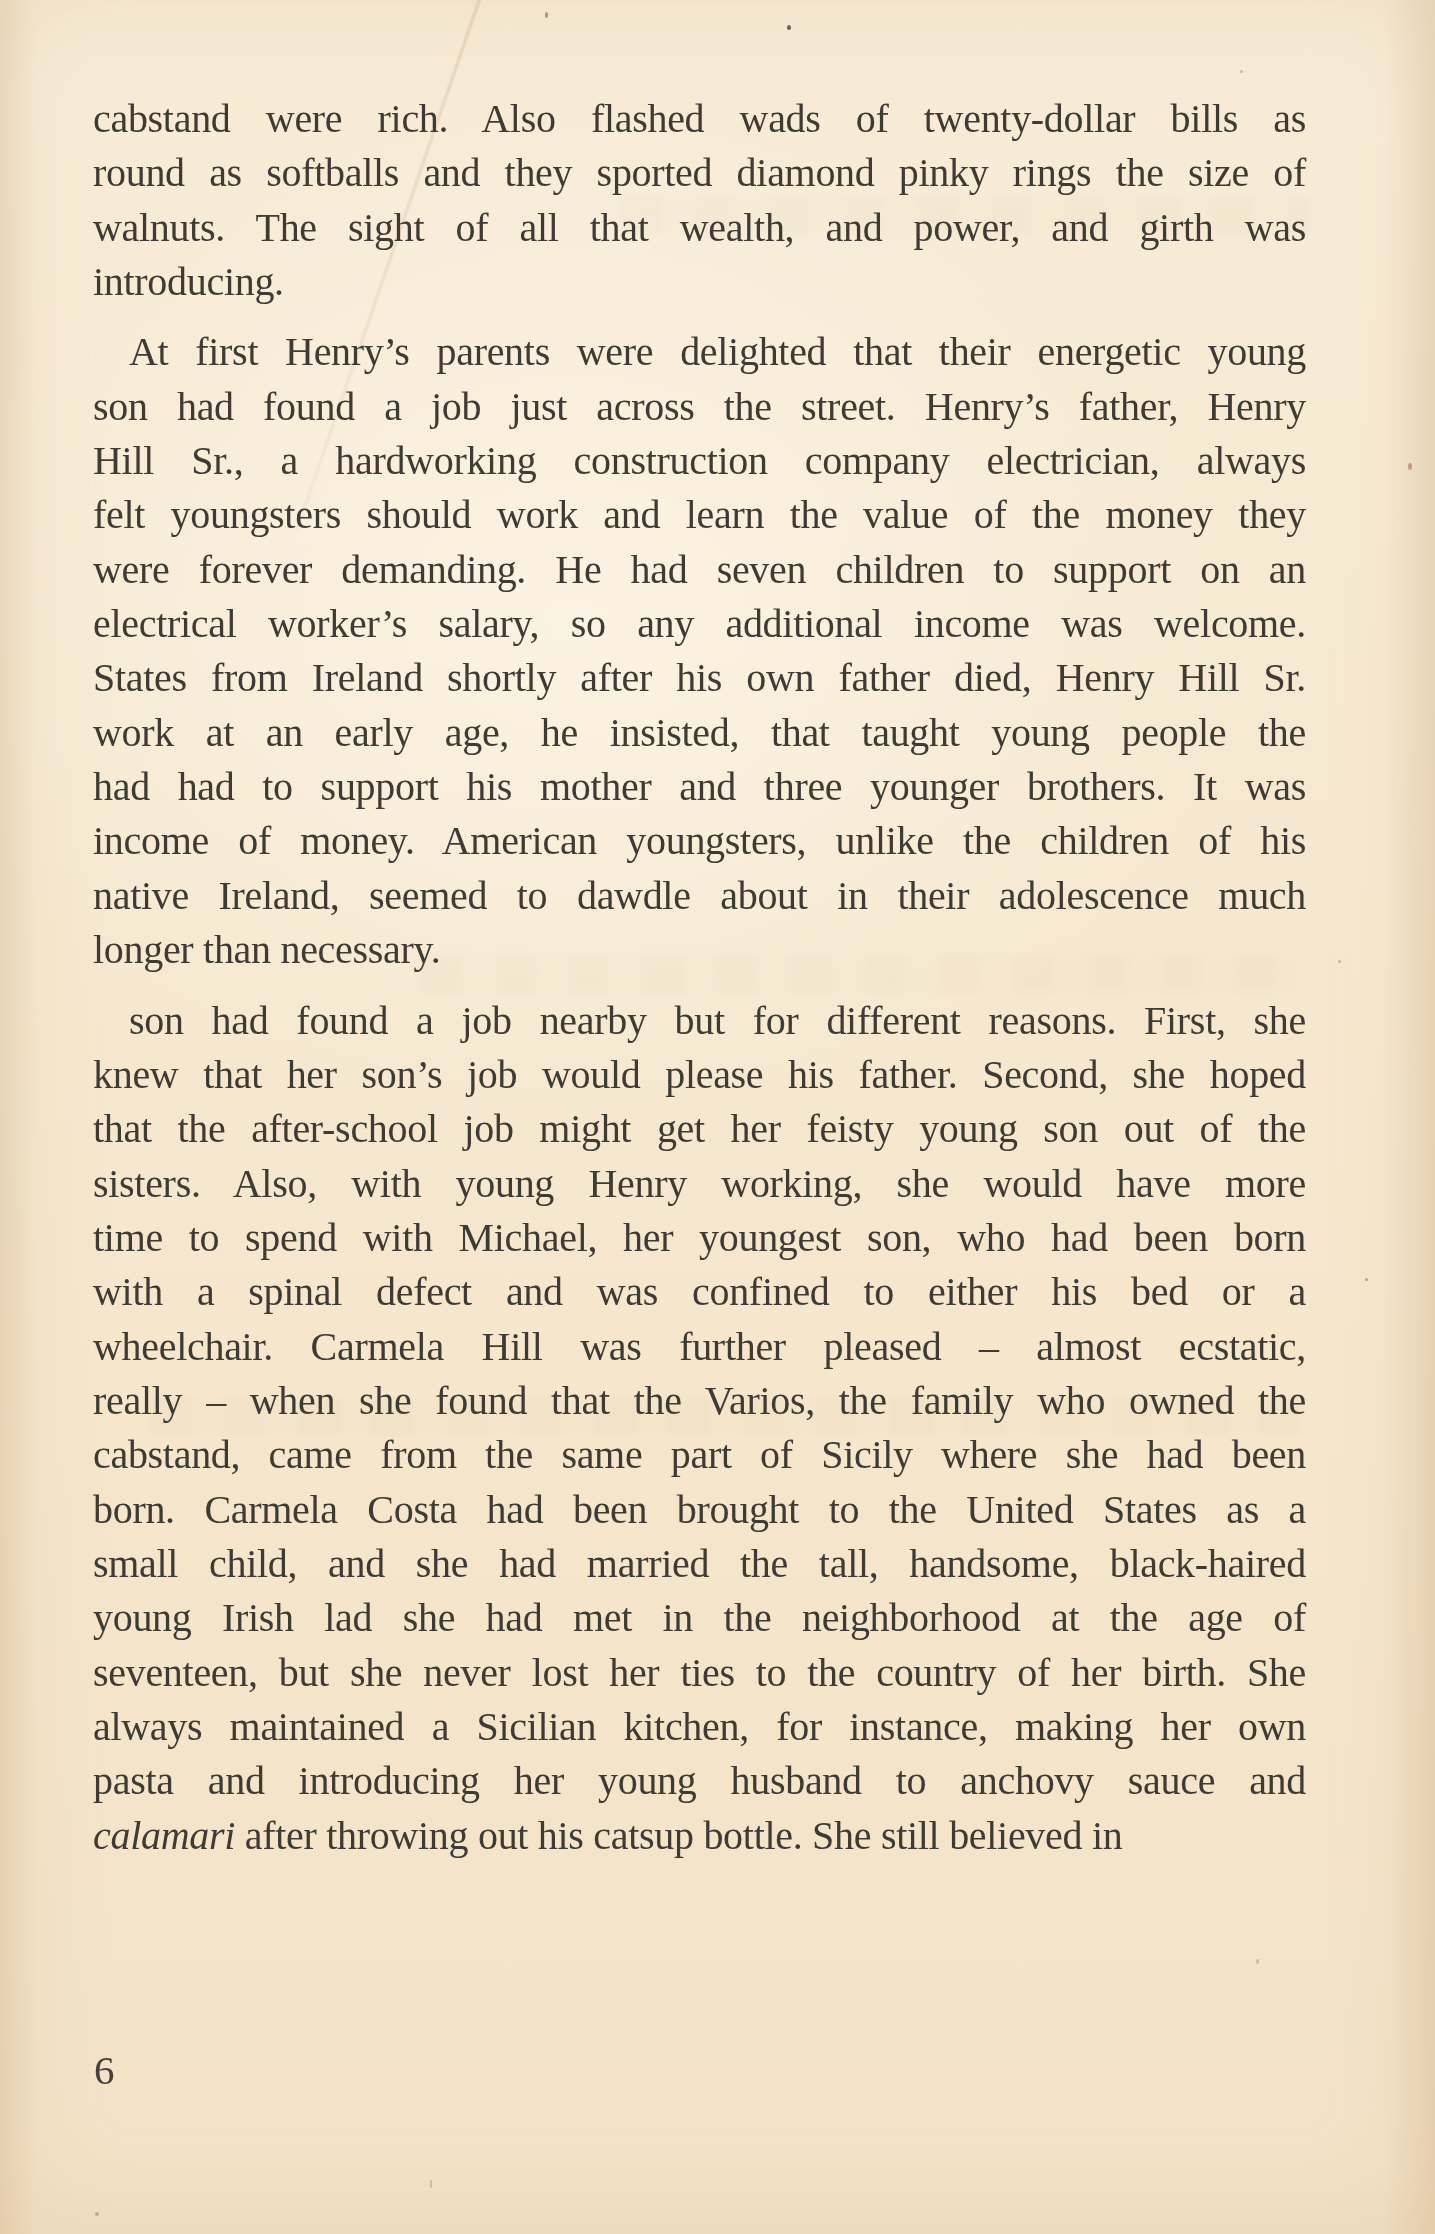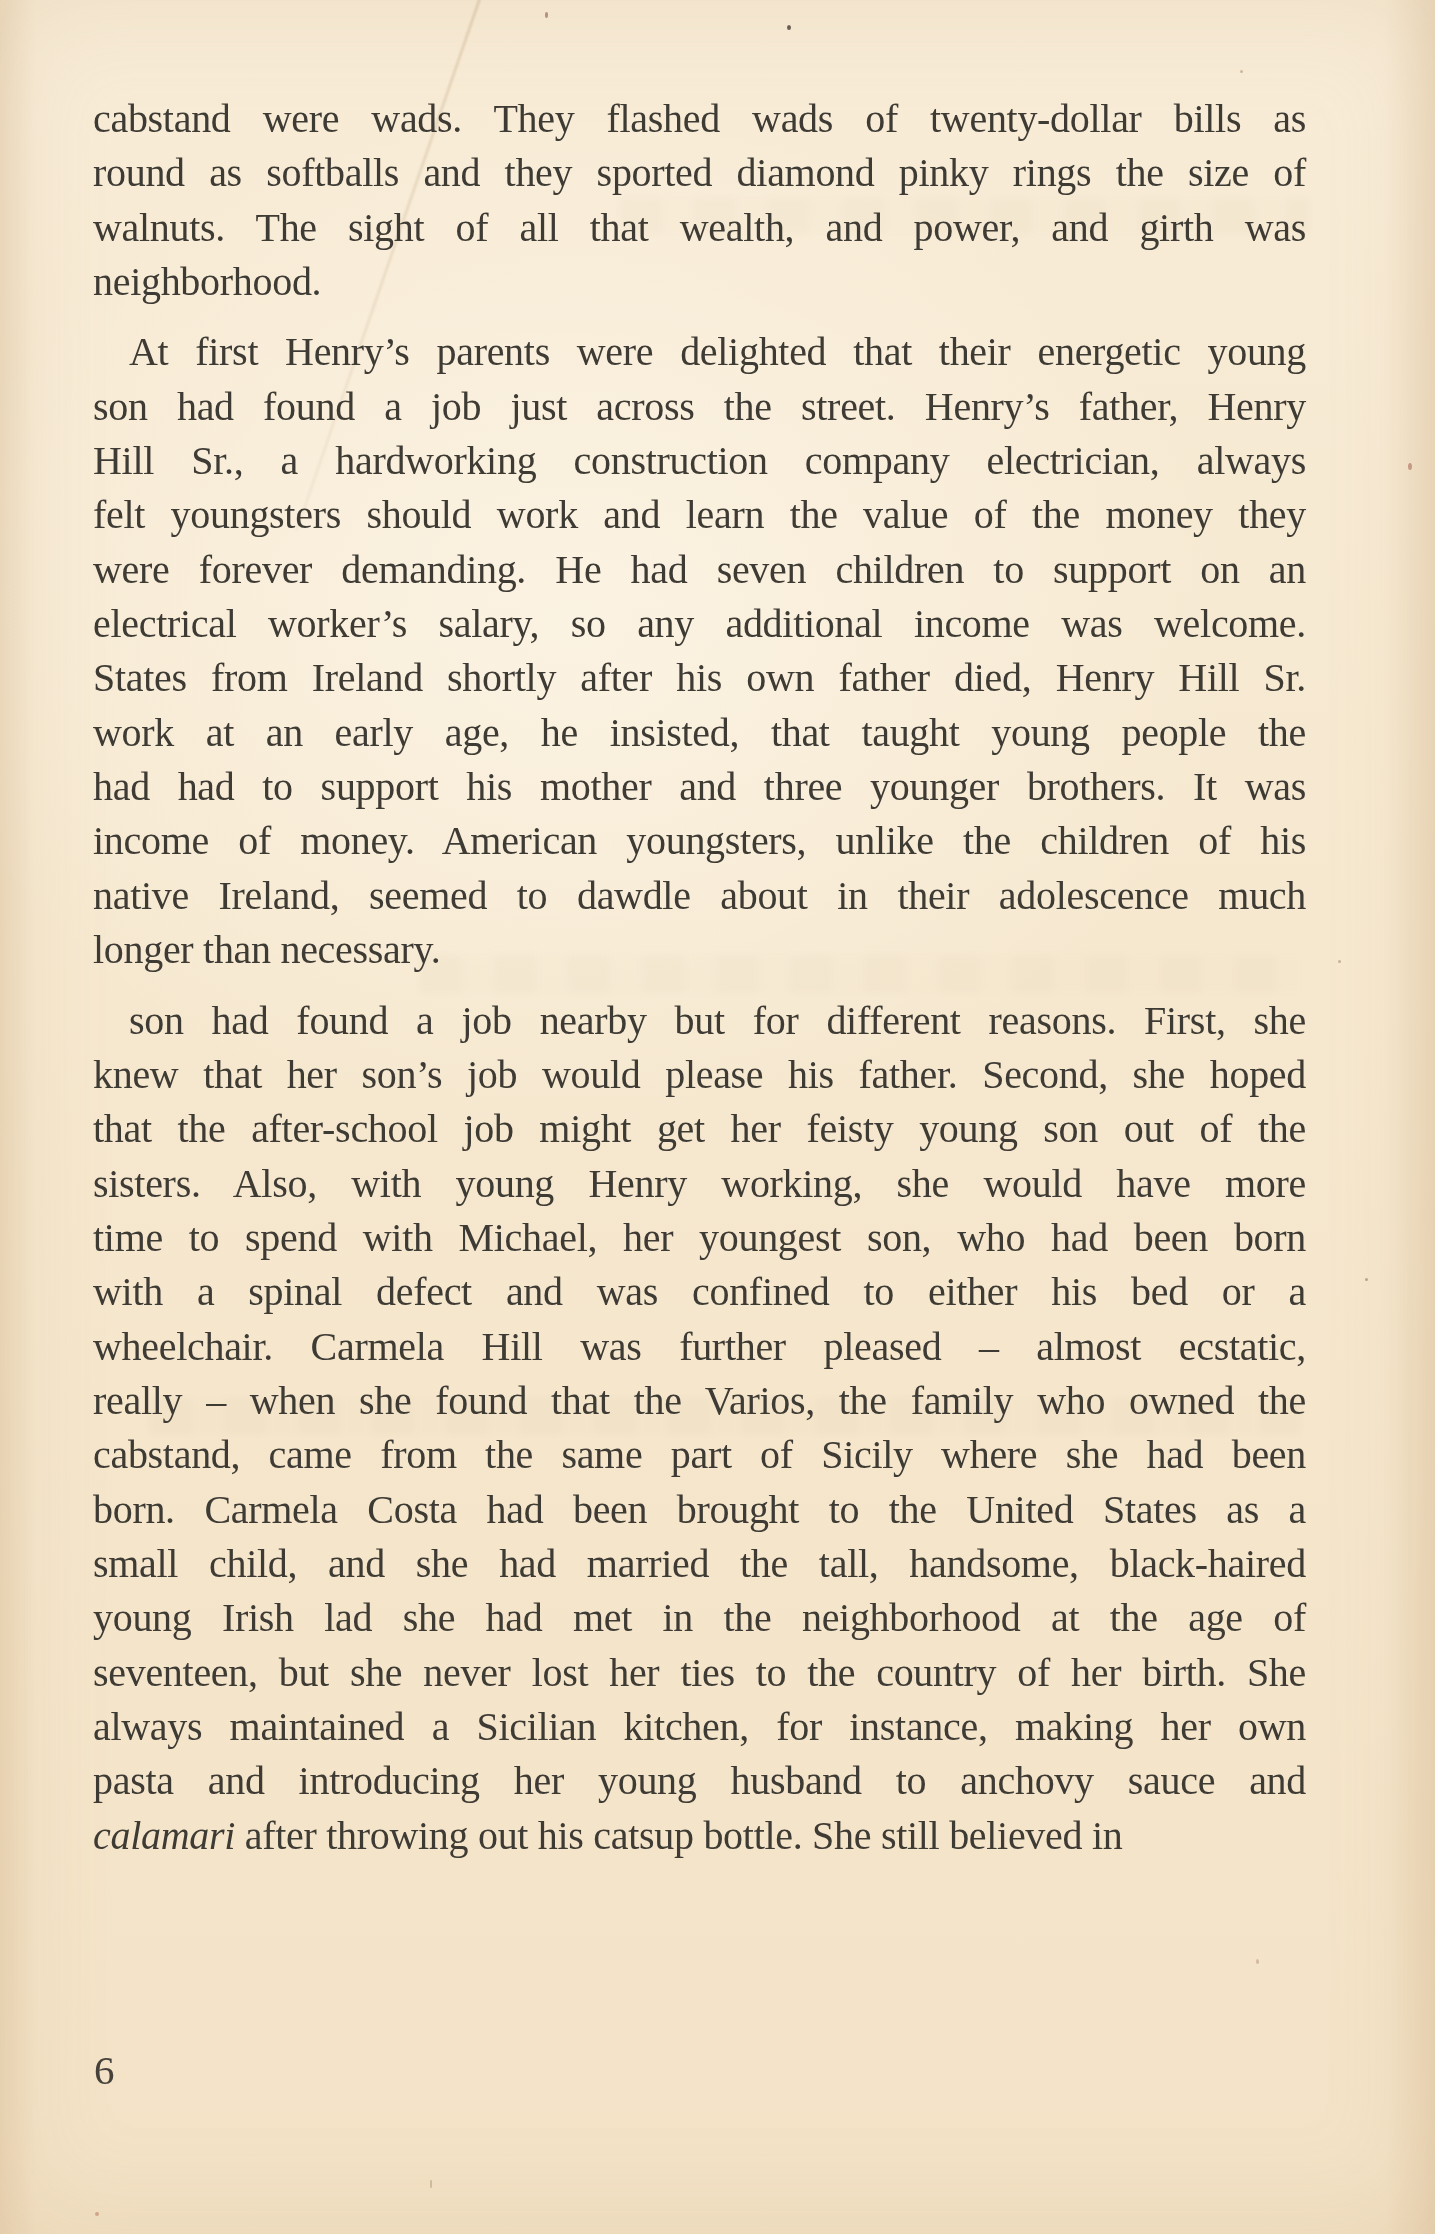--- a/index.html
+++ b/index.html
@@ -103,24 +103,24 @@
   <div class="speck s3"></div>
   <div class="speck s4"></div>
   <div class="speck s5"></div>
   <div class="speck s6"></div>
   <div class="speck s7"></div>
   <div class="speck s8"></div>
   <div class="speck s9"></div>
 
   <div class="text-block">
       <div class="para">
-        <div class="line"><span>cabstand were wads. They flashed wads of twenty-dollar bills as</span></div>
+        <div class="line"><span>cabstand were rich. Also flashed wads of twenty-dollar bills as</span></div>
         <div class="line"><span>round as softballs and they sported diamond pinky rings the size of</span></div>
         <div class="line"><span>walnuts. The sight of all that wealth, and power, and girth was</span></div>
-        <div class="line last"><span>neighborhood.</span></div>
+        <div class="line last"><span>introducing.</span></div>
       </div>
       <div class="para indent">
         <div class="line"><span>At first Henry’s parents were delighted that their energetic young</span></div>
         <div class="line"><span>son had found a job just across the street. Henry’s father, Henry</span></div>
         <div class="line"><span>Hill Sr., a hardworking construction company electrician, always</span></div>
         <div class="line"><span>felt youngsters should work and learn the value of the money they</span></div>
         <div class="line"><span>were forever demanding. He had seven children to support on an</span></div>
         <div class="line"><span>electrical worker’s salary, so any additional income was welcome.</span></div>
         <div class="line"><span>States from Ireland shortly after his own father died, Henry Hill Sr.</span></div>
         <div class="line"><span>work at an early age, he insisted, that taught young people the</span></div>

